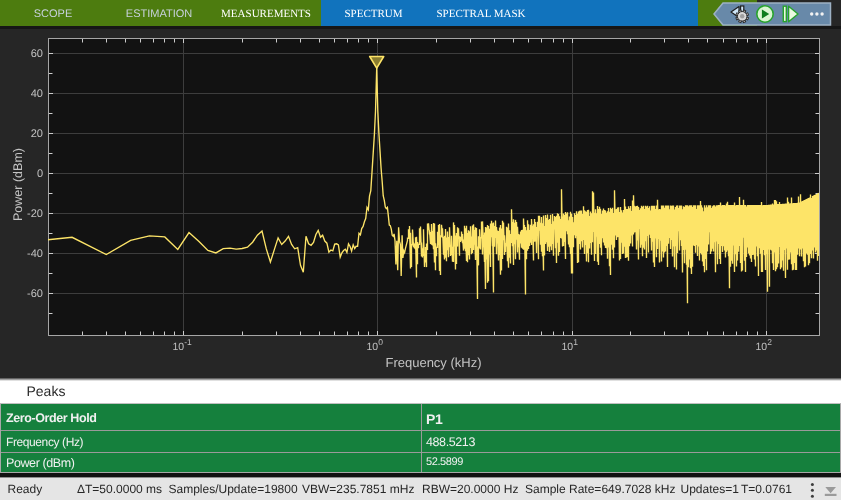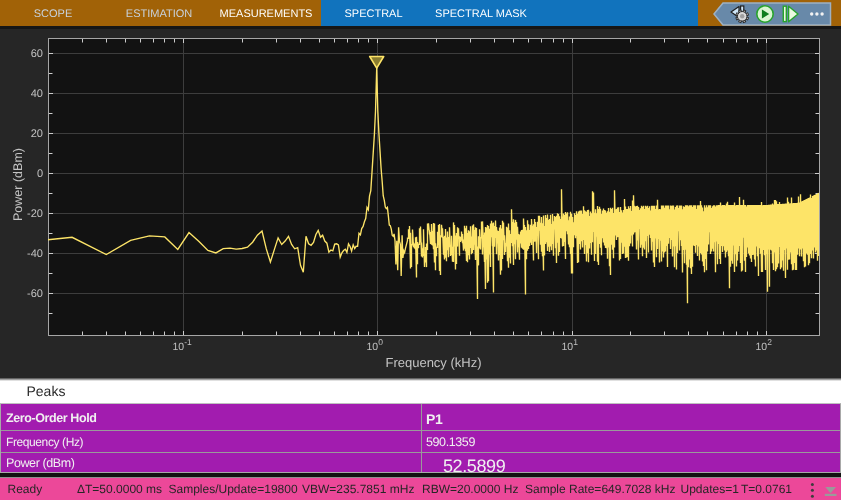--- a/index.html
+++ b/index.html
@@ -1,37 +1,37 @@
 <!DOCTYPE html>
 <html><head><meta charset="utf-8"><style>
 * { margin:0; padding:0; box-sizing:border-box; -webkit-font-smoothing:antialiased; text-rendering:geometricPrecision; }
 html,body { width:841px; height:500px; background:#262626; font-family:"Liberation Sans", sans-serif; overflow:hidden; }
 #app { position:relative; width:841px; height:500px; }
-#toolbar { position:absolute; left:0; top:0; width:841px; height:26px; background:#a16207; }
+#toolbar { position:absolute; left:0; top:0; width:757px; height:26px; background:#4d7c0f; }
 #bluegrp { position:absolute; left:321px; top:0; width:377px; height:26px; background:#1173bd; }
 .tab { position:absolute; top:7.5px; transform:translateX(-50%); font-size:11px; color:#c8d2dd; white-space:nowrap; }
-.tab.on { color:#ffffff; }
+.tab.on { color:#ffffff;font-family:Liberation Serif, serif; }
 #sep { position:absolute; left:0; top:26px; width:841px; height:3px; background:#161616; }
 #peaksband { position:absolute; left:0; top:378px; width:841px; height:25px; background:linear-gradient(#454545,#ffffff 3px); }
 #peaksband span { position:absolute; left:26.5px; top:5px; font-size:14px; color:#2b2b2b; }
 #lower { position:absolute; left:0; top:403px; width:841px; height:74px; background:#121212; }
-#tbl { position:absolute; left:0; top:403px; width:841px; height:70px; background:#a21caf; border:1px solid #a8a8a8; border-top:1px solid #c0c0c0; }
+#tbl { position:absolute; left:0; top:403px; width:841px; height:70px; background:#15803d; border:1px solid #a8a8a8; border-top:1px solid #c0c0c0; }
 .cell { position:absolute; color:#f0f0f0; font-size:13px; white-space:nowrap; letter-spacing:-0.4px; }
 #vline { position:absolute; left:420px; top:0; width:1px; height:68px; background:#9a9a9a; }
 .hline { position:absolute; left:0; width:839px; height:1px; background:#9a9a9a; }
-#status { position:absolute; left:0; top:477px; width:841px; height:23px; background:#ec4899; border-top:1px solid #8f8f8f; color:#262626; font-size:12px; }
+#status { position:absolute; left:0; top:477px; width:841px; height:23px; background:#e5e5e5; border-top:1px solid #8f8f8f; color:#262626; font-size:12px; }
 </style></head>
 <body>
 <div id="app">
 <div id="toolbar">
       <div id="bluegrp"></div>
       <span class="tab" style="left:53px">SCOPE</span>
       <span class="tab" style="left:159px">ESTIMATION</span>
       <span class="tab on" style="left:266px">MEASUREMENTS</span>
-      <span class="tab on" style="left:373.5px">SPECTRAL</span>
+      <span class="tab on" style="left:373.5px">SPECTRUM</span>
       <span class="tab on" style="left:481px">SPECTRAL MASK</span>
       <svg width="841" height="26" viewBox="0 0 841 26" style="position:absolute;left:0;top:0">
 <polygon points="714,14 723,3 830.5,3 830.5,25 723,25" fill="#6889a9" stroke="#9db1c4" stroke-width="1.5"></polygon>
 <polygon points="731,12 739,6.5 739,17.5" fill="#cfe6f7" stroke="#1f1f1f" stroke-width="1.2" stroke-linejoin="round"></polygon>
 <rect x="740.6" y="6" width="3.2" height="7" fill="#cfe6f7" stroke="#1f1f1f" stroke-width="1.2"></rect>
 <rect x="745.8" y="17.1" width="2.4" height="2.4" fill="#d0d0d0" stroke="#2a2a2a" stroke-width="0.9" transform="rotate(22 747.0 18.3)"></rect>
         <rect x="743.0" y="19.9" width="2.4" height="2.4" fill="#d0d0d0" stroke="#2a2a2a" stroke-width="0.9" transform="rotate(68 744.2 21.1)"></rect>
         <rect x="739.0" y="19.9" width="2.4" height="2.4" fill="#d0d0d0" stroke="#2a2a2a" stroke-width="0.9" transform="rotate(112 740.2 21.1)"></rect>
         <rect x="736.2" y="17.1" width="2.4" height="2.4" fill="#d0d0d0" stroke="#2a2a2a" stroke-width="0.9" transform="rotate(158 737.4 18.3)"></rect>
         <rect x="736.2" y="13.1" width="2.4" height="2.4" fill="#d0d0d0" stroke="#2a2a2a" stroke-width="0.9" transform="rotate(202 737.4 14.3)"></rect>
@@ -201,23 +201,23 @@
       <span>Peaks</span>
     </div>
 <div id="lower"></div>
 <div id="tbl">
   <div id="vline"></div>
   <div class="hline" style="top:26px"></div>
   <div class="hline" style="top:48px"></div>
   <div class="cell" style="left:5px;top:7px;font-weight:bold;font-size:12.5px">Zero-Order Hold</div>
   <div class="cell" style="left:425px;top:7px;font-weight:bold;font-size:14px">P1</div>
   <div class="cell" style="left:5px;top:31px;font-size:12px">Frequency (Hz)</div>
-  <div class="cell" style="left:425px;top:31px;font-size:12.5px">590.1359</div>
+  <div class="cell" style="left:425px;top:31px;font-size:12.5px">488.5213</div>
   <div class="cell" style="left:5px;top:52px;font-size:12.5px">Power (dBm)</div>
-  <div class="cell" style="left:442px;top:52px;font-size:18px">52.5899</div>
+  <div class="cell" style="left:425px;top:52px;font-size:11px">52.5899</div>
 </div>
 <div id="status">
       <span style="position:absolute;left:7.5px;top:4px">Ready</span>
       <span style="position:absolute;left:77px;top:4px">ΔT=50.0000 ms</span>
       <span style="position:absolute;left:168.5px;top:4px">Samples/Update=19800</span>
       <span style="position:absolute;left:302px;top:4px">VBW=235.7851 mHz</span>
       <span style="position:absolute;left:422px;top:4px">RBW=20.0000 Hz</span>
       <span style="position:absolute;left:525px;top:4px">Sample Rate=649.7028 kHz</span>
       <span style="position:absolute;left:680.5px;top:4px">Updates=1</span>
       <span style="position:absolute;left:741px;top:4px">T=0.0761</span>

